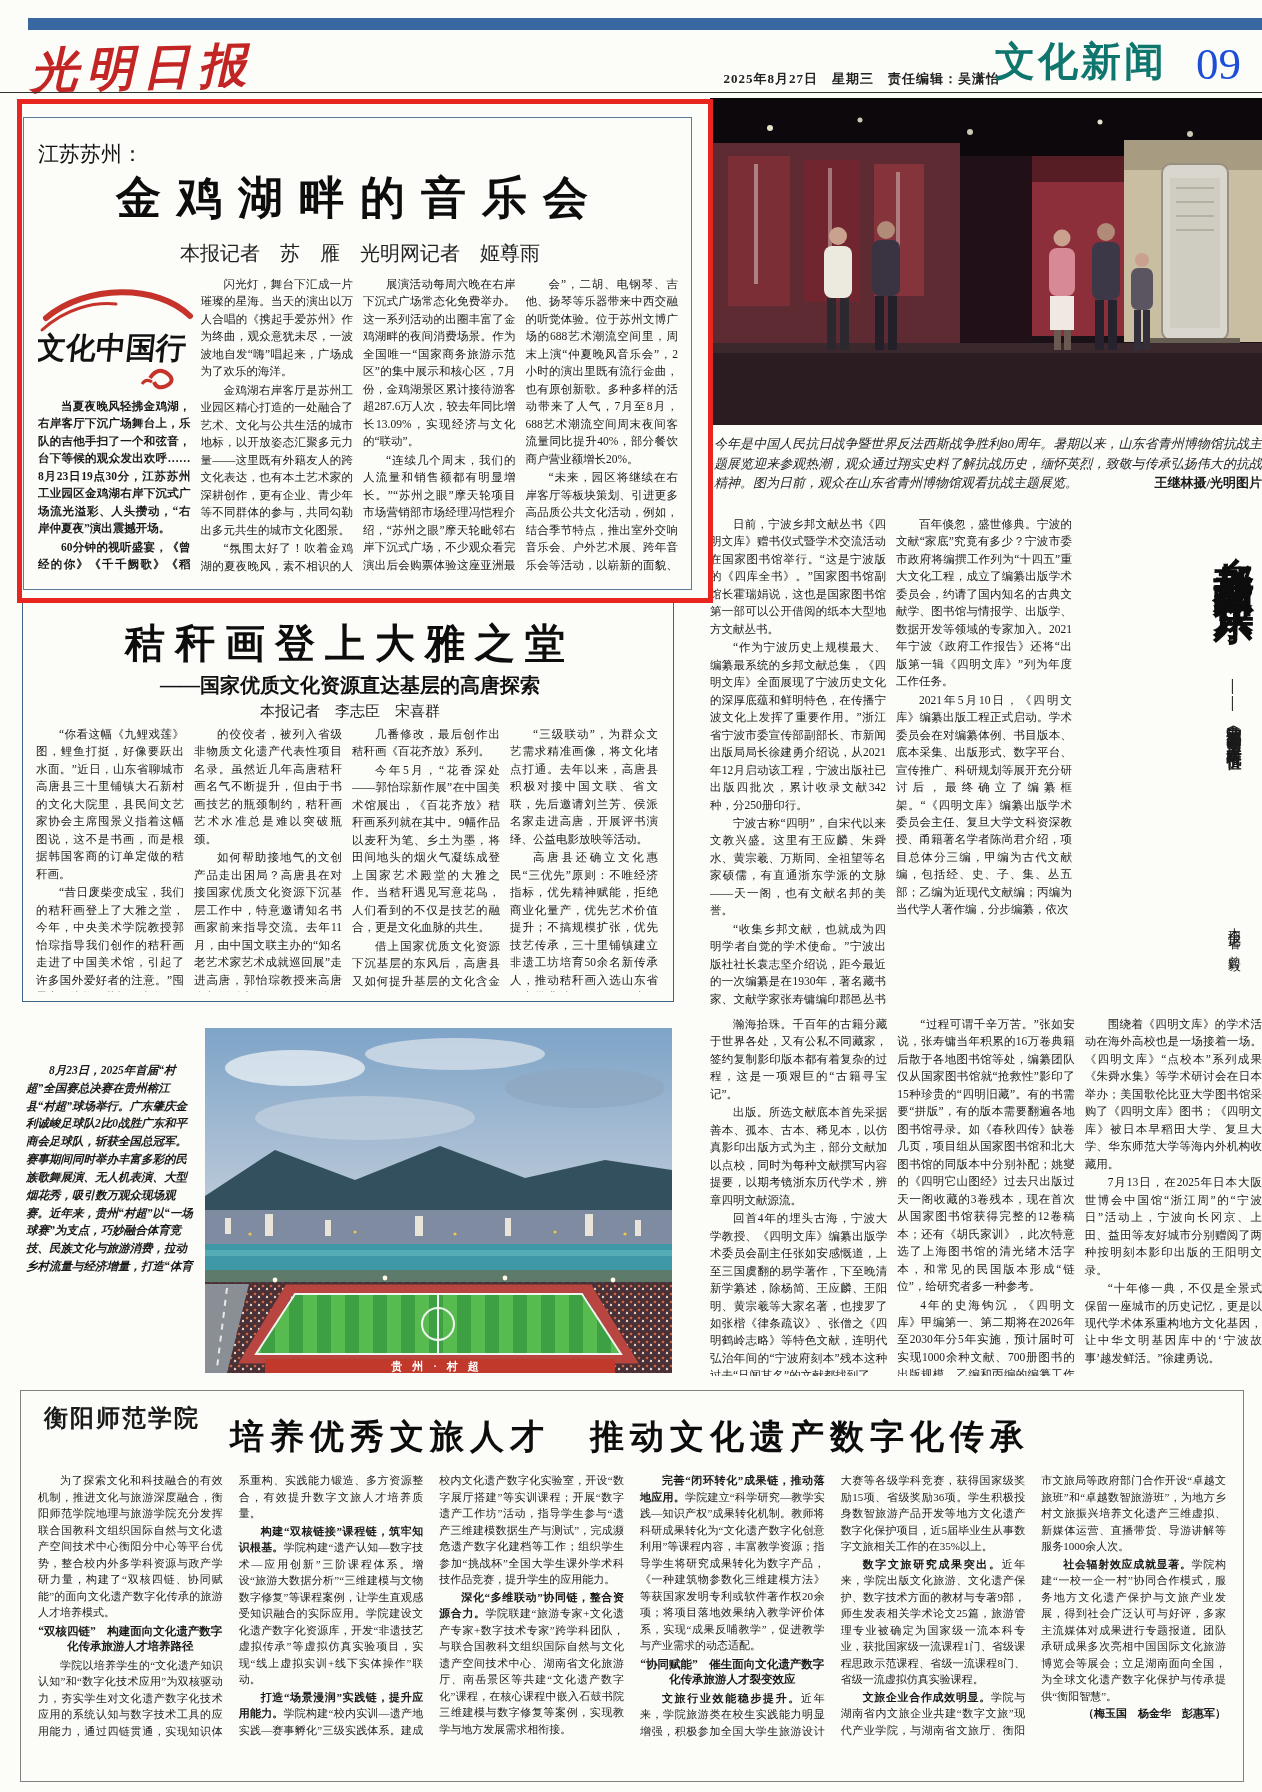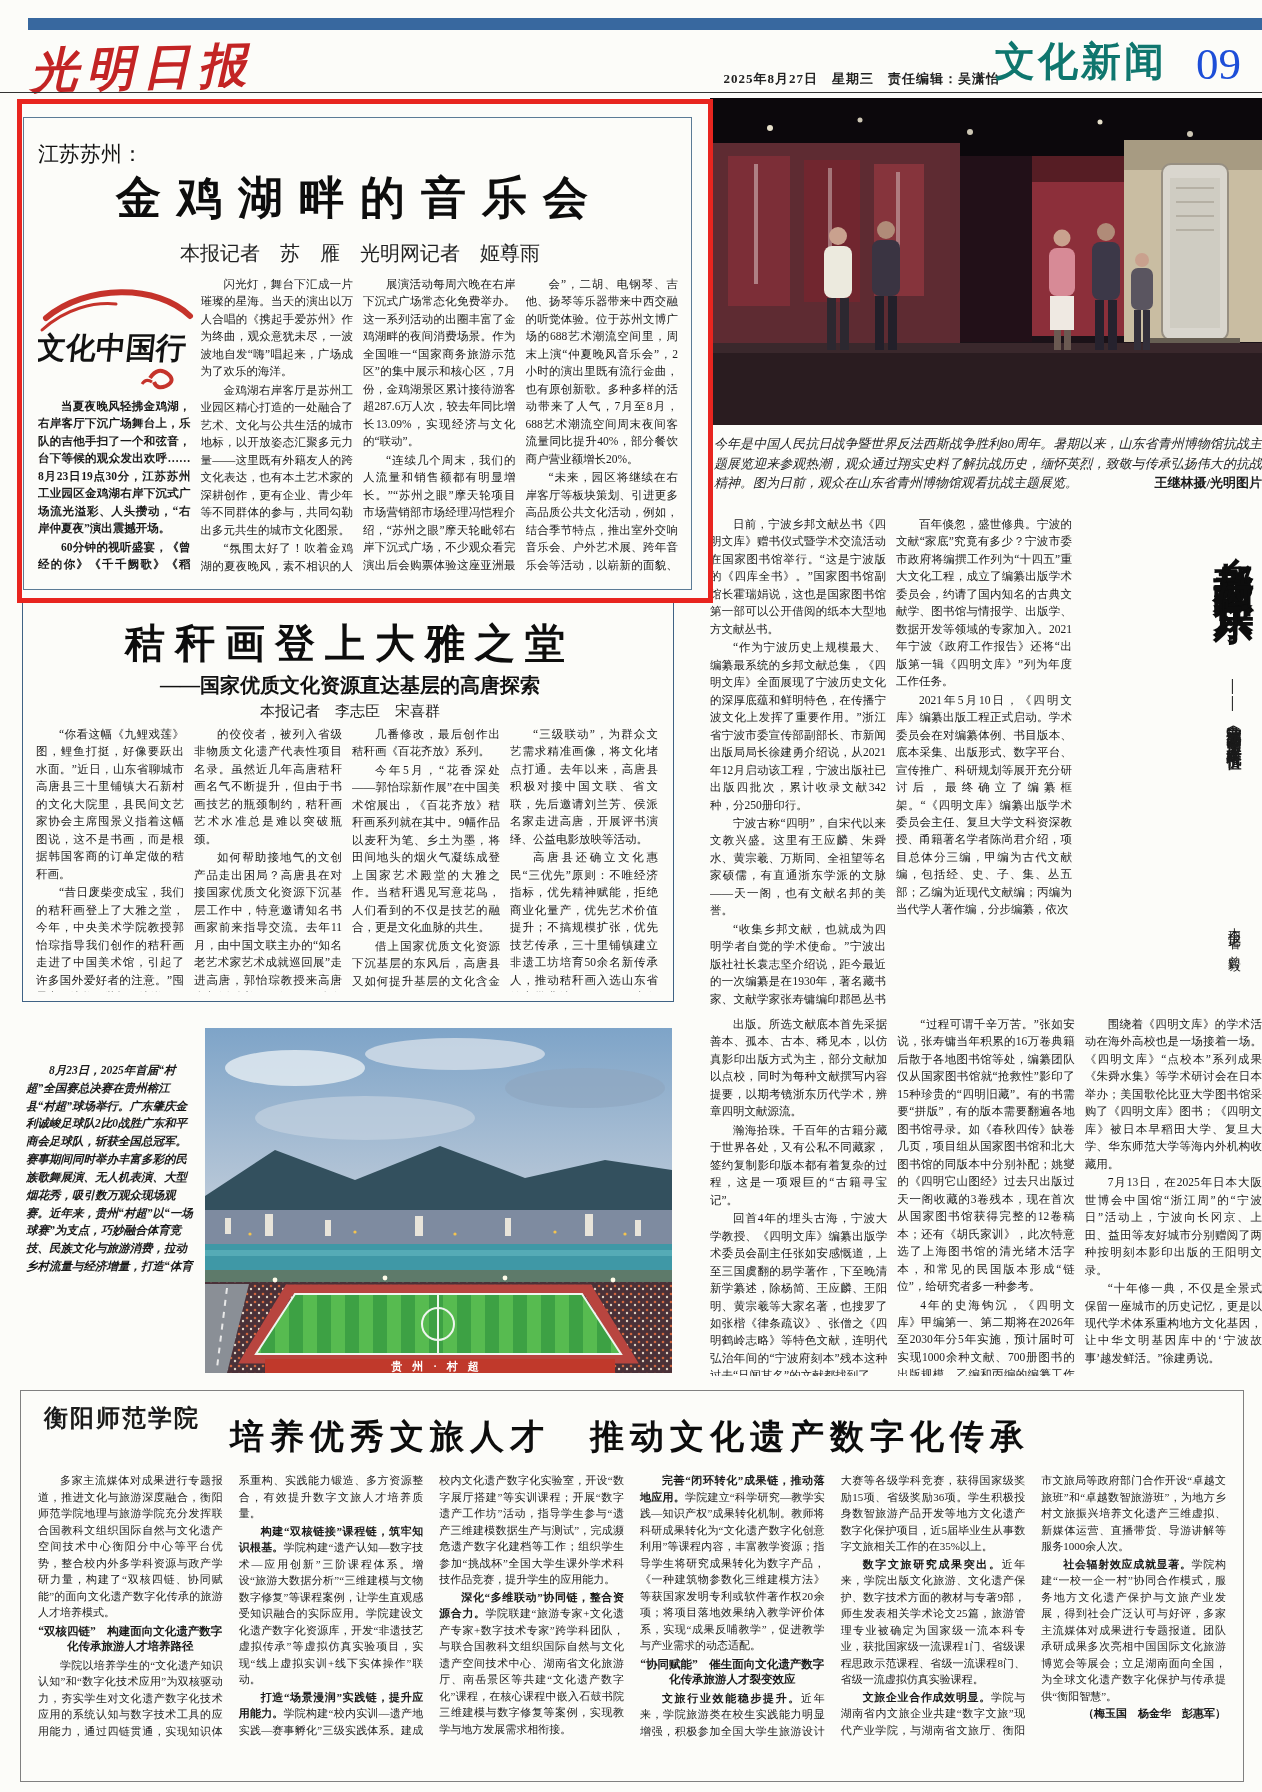--- a/index.html
+++ b/index.html
@@ -198,22 +198,22 @@
         <p class="para">宁波古称“四明”，自宋代以来文教兴盛。这里有王应麟、朱舜水、黄宗羲、万斯同、全祖望等名家硕儒，有直通浙东学派的文脉——天一阁，也有文献名邦的美誉。</p>
         <p class="para">“收集乡邦文献，也就成为四明学者自觉的学术使命。”宁波出版社社长袁志坚介绍说，距今最近的一次编纂是在1930年，著名藏书家、文献学家张寿镛编印郡邑丛书《四明丛书》，编了8集，共收</p>
       </div>
       <div class="col">
         <p class="para">百年倏忽，盛世修典。宁波的文献“家底”究竟有多少？宁波市委市政府将编撰工作列为“十四五”重大文化工程，成立了编纂出版学术委员会，约请了国内知名的古典文献学、图书馆与情报学、出版学、数据开发等领域的专家加入。2021年宁波《政府工作报告》还将“出版第一辑《四明文库》”列为年度工作任务。</p>
         <p class="para">2021年5月10日，《四明文库》编纂出版工程正式启动。学术委员会在对编纂体例、书目版本、底本采集、出版形式、数字平台、宣传推广、科研规划等展开充分研讨后，最终确立了编纂框架。“《四明文库》编纂出版学术委员会主任、复旦大学文科资深教授、甬籍著名学者陈尚君介绍，项目总体分三编，甲编为古代文献编，包括经、史、子、集、丛五部；乙编为近现代文献编；丙编为当代学人著作编，分步编纂，依次</p>
       </div>
     </div>
   <div class="art-body" style="left:710px;top:1016px;width:552px;height:360px;">
       <div class="col">
+        <p class="para">瀚海拾珠。千百年的古籍分藏于世界各处，又有公私不同藏家，签约复制影印版本都有着复杂的过程，这是一项艰巨的“古籍寻宝记”。</p>
         <p class="para">出版。所选文献底本首先采据善本、孤本、古本、稀见本，以仿真影印出版方式为主，部分文献加以点校，同时为每种文献撰写内容提要，以期考镜浙东历代学术，辨章四明文献源流。</p>
-        <p class="para">瀚海拾珠。千百年的古籍分藏于世界各处，又有公私不同藏家，签约复制影印版本都有着复杂的过程，这是一项艰巨的“古籍寻宝记”。</p>
         <p class="para">回首4年的埋头古海，宁波大学教授、《四明文库》编纂出版学术委员会副主任张如安感慨道，上至三国虞翻的易学著作，下至晚清新学纂述，除杨简、王应麟、王阳明、黄宗羲等大家名著，也搜罗了如张楷《律条疏议》、张僧之《四明鹤岭志略》等特色文献，连明代弘治年间的“宁波府刻本”残本这种过去“只闻其名”的文献都找到了。</p>
       </div>
       <div class="col">
         <p class="para">“过程可谓千辛万苦。”张如安说，张寿镛当年积累的16万卷典籍后散于各地图书馆等处，编纂团队仅从国家图书馆就“抢救性”影印了15种珍贵的“四明旧藏”。有的书需要“拼版”，有的版本需要翻遍各地图书馆寻录。如《春秋四传》缺卷几页，项目组从国家图书馆和北大图书馆的同版本中分别补配；姚燮的《四明它山图经》过去只出版过天一阁收藏的3卷残本，现在首次从国家图书馆获得完整的12卷稿本；还有《胡氏家训》，此次特意选了上海图书馆的清光绪木活字本，和常见的民国版本形成“链位”，给研究者多一种参考。</p>
         <p class="para">4年的史海钩沉，《四明文库》甲编第一、第二期将在2026年至2030年分5年实施，预计届时可实现1000余种文献、700册图书的出版规模，乙编和丙编的编纂工作同步启动。</p>
       </div>
       <div class="col">
         <p class="para">围绕着《四明文库》的学术活动在海外高校也是一场接着一场。《四明文库》“点校本”系列成果《朱舜水集》等学术研讨会在日本举办；美国歌伦比亚大学图书馆采购了《四明文库》图书；《四明文库》被日本早稻田大学、复旦大学、华东师范大学等海内外机构收藏用。</p>
         <p class="para">7月13日，在2025年日本大阪世博会中国馆“浙江周”的“宁波日”活动上，宁波向长冈京、上田、益田等友好城市分别赠阅了两种按明刻本影印出版的王阳明文录。</p>
         <p class="para">“十年修一典，不仅是全景式保留一座城市的历史记忆，更是以现代学术体系重构地方文化基因，让中华文明基因库中的‘宁波故事’越发鲜活。”徐建勇说。</p>
@@ -283,21 +283,21 @@
           <circle cx="300" cy="250" r="2.4"></circle>
           <circle cx="408" cy="252" r="2.4"></circle>
         </g>
     </svg>
   </div>
 
   <div class="box3"></div>
   <div class="org">衡阳师范学院</div>
   <div class="headline bottom-head">培养优秀文旅人才　推动文化遗产数字化传承</div>
   <div class="bottom-body">
-      <p class="para">多家主流媒体对成果进行专题报道，推进文化与旅游深度融合，衡阳师范学院地理与旅游学院充分发挥联合国教科文组织国际自然与文化遗产空间技术中心衡阳分中心等平台优势，整合校内外多学科资源与政产学研力量，构建了“双核四链、协同赋能”的面向文化遗产数字化传承的旅游人才培养模式。</p>
+      <p class="para">为了探索文化和科技融合的有效机制，推进文化与旅游深度融合，衡阳师范学院地理与旅游学院充分发挥联合国教科文组织国际自然与文化遗产空间技术中心衡阳分中心等平台优势，整合校内外多学科资源与政产学研力量，构建了“双核四链、协同赋能”的面向文化遗产数字化传承的旅游人才培养模式。</p>
       <p class="head">“双核四链”　构建面向文化遗产数字化传承旅游人才培养路径</p>
       <p class="para">学院以培养学生的“文化遗产知识认知”和“数字化技术应用”为双核驱动力，夯实学生对文化遗产数字化技术应用的系统认知与数字技术工具的应用能力，通过四链贯通，实现知识体系重构、实践能力锻造、多方资源整合，有效提升数字文旅人才培养质量。</p>
       <p class="para"><b>构建“双核链接”课程链，筑牢知识根基。</b>学院构建“遗产认知—数字技术—应用创新”三阶课程体系。增设“旅游大数据分析”“三维建模与文物数字修复”等课程案例，让学生直观感受知识融合的实际应用。学院建设文化遗产数字化资源库，开发“非遗技艺虚拟传承”等虚拟仿真实验项目，实现“线上虚拟实训+线下实体操作”联动。</p>
       <p class="para"><b>打造“场景漫润”实践链，提升应用能力。</b>学院构建“校内实训—遗产地实践—赛事孵化”三级实践体系。建成校内文化遗产数字化实验室，开设“数字展厅搭建”等实训课程；开展“数字遗产工作坊”活动，指导学生参与“遗产三维建模数据生产与测试”，完成濒危遗产数字化建档等工作；组织学生参加“挑战杯”全国大学生课外学术科技作品竞赛，提升学生的应用能力。</p>
       <p class="para"><b>深化“多维联动”协同链，整合资源合力。</b>学院联建“旅游专家+文化遗产专家+数字技术专家”跨学科团队，与联合国教科文组织国际自然与文化遗产空间技术中心、湖南省文化旅游厅、南岳景区等共建“文化遗产数字化”课程，在核心课程中嵌入石鼓书院三维建模与数字修复等案例，实现教学与地方发展需求相衔接。</p>
       <p class="para"><b>完善“闭环转化”成果链，推动落地应用。</b>学院建立“科学研究—教学实践—知识产权”成果转化机制。教师将科研成果转化为“文化遗产数字化创意利用”等课程内容，丰富教学资源；指导学生将研究成果转化为数字产品，《一种建筑物参数化三维建模方法》等获国家发明专利或软件著作权20余项；将项目落地效果纳入教学评价体系，实现“成果反哺教学”，促进教学与产业需求的动态适配。</p>
       <p class="head">“协同赋能”　催生面向文化遗产数字化传承旅游人才裂变效应</p>
       <p class="para"><b>文旅行业效能稳步提升。</b>近年来，学院旅游类在校生实践能力明显增强，积极参加全国大学生旅游设计大赛等各级学科竞赛，获得国家级奖励15项、省级奖励36项。学生积极投身数智旅游产品开发等地方文化遗产数字化保护项目，近5届毕业生从事数字文旅相关工作的在35%以上。</p>
       <p class="para"><b>数字文旅研究成果突出。</b>近年来，学院出版文化旅游、文化遗产保护、数字技术方面的教材与专著9部，师生发表相关学术论文25篇，旅游管理专业被确定为国家级一流本科专业，获批国家级一流课程1门、省级课程思政示范课程、省级一流课程8门、省级一流虚拟仿真实验课程。</p>
       <p class="para"><b>文旅企业合作成效明显。</b>学院与湖南省内文旅企业共建“数字文旅”现代产业学院，与湖南省文旅厅、衡阳市文旅局等政府部门合作开设“卓越文旅班”和“卓越数智旅游班”，为地方乡村文旅振兴培养文化遗产三维虚拟、新媒体运营、直播带货、导游讲解等服务1000余人次。</p>

